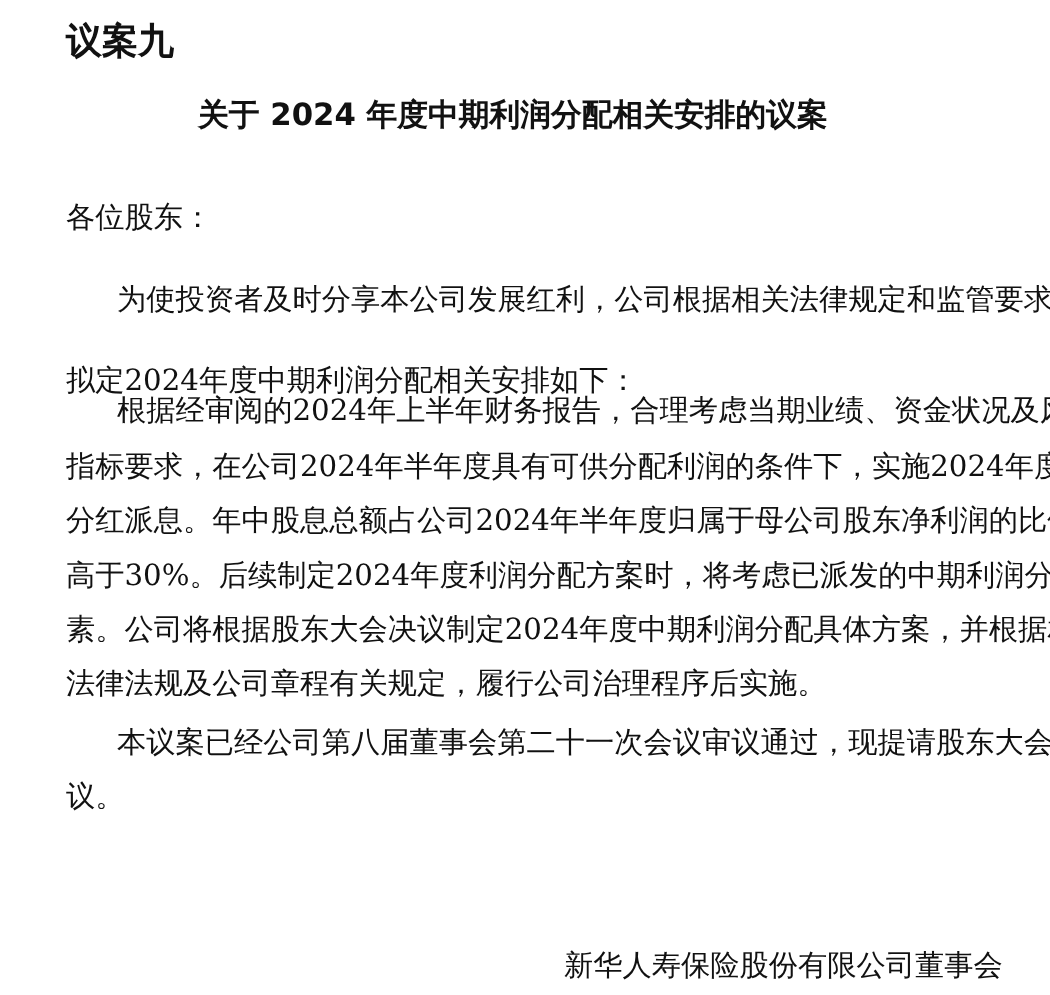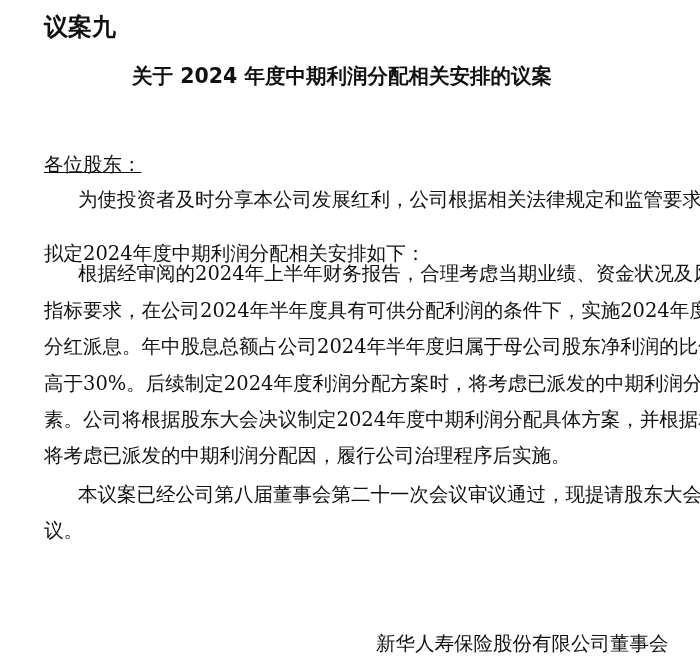--- a/index.html
+++ b/index.html
@@ -12,27 +12,27 @@
   .indent { left: 78px; }
   .sig { left: 376px; }
 </style>
 </head>
 <body>
 
 <div>
   <div class="line heading" style="top:15px;">议案九</div>
   <div class="title">关于 2024 年度中期利润分配相关安排的议案</div>
 
-  <div class="line" style="top:153px;text-decoration:underline;">各位股东：</div>
+  <div class="line" style="top:133px;">各位股东：</div>
 
   <div class="line indent" style="top:188px;">为使投资者及时分享本公司发展红利，公司根据相关法律规定和监管要求，</div>
   <div class="line" style="top:242px;">拟定2024年度中期利润分配相关安排如下：</div>
   <div class="line indent" style="top:262px;">根据经审阅的2024年上半年财务报告，合理考虑当期业绩、资金状况及风控</div>
   <div class="line" style="top:299px;">指标要求，在公司2024年半年度具有可供分配利润的条件下，实施2024年度中期</div>
   <div class="line" style="top:335px;">分红派息。年中股息总额占公司2024年半年度归属于母公司股东净利润的比例不</div>
   <div class="line" style="top:372px;">高于30%。后续制定2024年度利润分配方案时，将考虑已派发的中期利润分配因</div>
   <div class="line" style="top:408px;">素。公司将根据股东大会决议制定2024年度中期利润分配具体方案，并根据相关</div>
-  <div class="line" style="top:444px;">将考虑已派发的中期利润分配因，履行公司治理程序后实施。</div>
+  <div class="line" style="top:444px;">法律法规及公司章程有关规定，履行公司治理程序后实施。</div>
   <div class="line indent" style="top:483px;">本议案已经公司第八届董事会第二十一次会议审议通过，现提请股东大会审</div>
   <div class="line" style="top:519px;">议。</div>
 
   <div class="line sig" style="top:632px;">新华人寿保险股份有限公司董事会</div>
 </div>
 
 </body></html>

